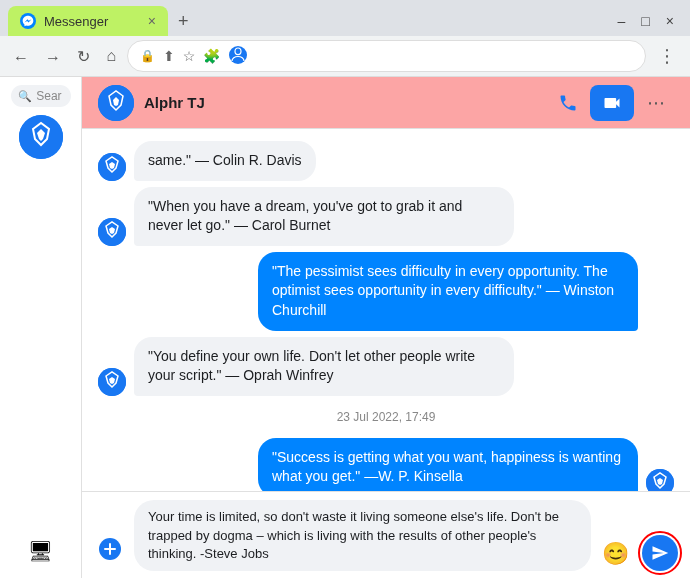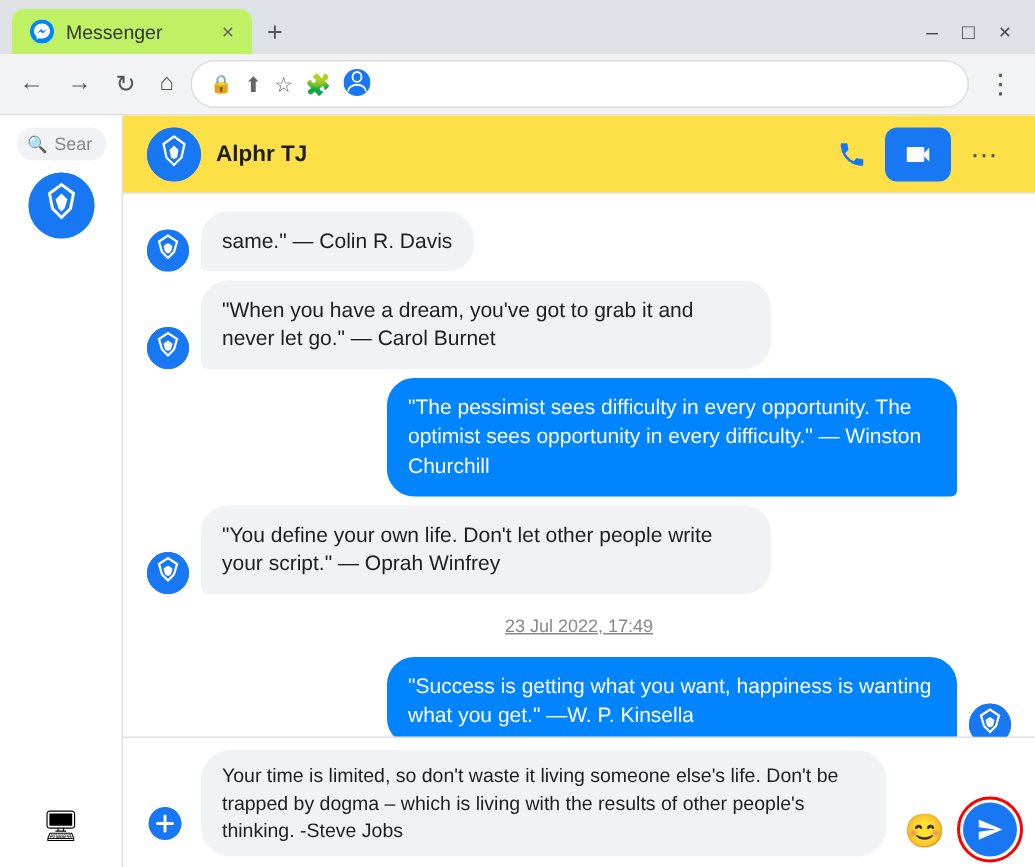--- a/index.html
+++ b/index.html
@@ -30,35 +30,35 @@
     .sidebar { width: 82px; background: #fff; border-right: 1px solid #e0e0e0; display: flex; flex-direction: column; align-items: center; padding: 8px 0; gap: 8px; }
     .search-box { width: 60px; display: flex; align-items: center; background: #f0f2f5; border-radius: 20px; padding: 4px 8px; gap: 4px; }
     .search-icon { font-size: 11px; color: #888; }
     .search-text { font-size: 12px; color: #888; text-align: right; }
     .sidebar-avatar { width: 44px; height: 44px; border-radius: 50%; background: #0a7cff; display: flex; align-items: center; justify-content: center; cursor: pointer; }
 
     
     .main-area { flex: 1; display: flex; flex-direction: column; background: #fff; }
 
     
-    .chat-header { display: flex; align-items: center; padding: 8px 16px; border-bottom: 1px solid #e0e0e0; height: 52px; background: #fde047; }
+    .chat-header { display: flex; align-items: center; padding: 8px 16px; border-bottom: 1px solid #e0e0e0; height: 52px; background: #fca5a5; }
     .header-avatar { width: 36px; height: 36px; border-radius: 50%; background: #1877f2; display: flex; align-items: center; justify-content: center; margin-right: 10px; }
     .header-name { font-size: 15px; font-weight: 600; color: #1c1e21; flex: 1; }
     .header-actions { display: flex; gap: 4px; align-items: center; }
     .header-btn { background: none; border: none; cursor: pointer; width: 36px; height: 36px; border-radius: 50%; display: flex; align-items: center; justify-content: center; font-size: 18px; }
     .phone-btn { color: #1877f2; font-size: 20px; }
     .video-btn { background: #1877f2 !important; color: #fff !important; border-radius: 8px !important; width: 44px !important; font-size: 18px !important; }
     .more-header-btn { color: #555; }
     .message-row { display: flex; align-items: flex-end; gap: 8px; }
     .message-row.sent { flex-direction: row-reverse; }
     .msg-avatar { width: 28px; height: 28px; border-radius: 50%; background: #1877f2; flex-shrink: 0; display: flex; align-items: center; justify-content: center; }
     .msg-bubble { max-width: 380px; padding: 10px 14px; border-radius: 18px; font-size: 14px; line-height: 1.4; }
     .msg-bubble.received { background: #f0f2f5; color: #1c1e21; border-bottom-left-radius: 4px; }
     .msg-bubble.sent { background: #0084ff; color: #fff; border-bottom-right-radius: 4px; }
-    .timestamp { text-align: center; font-size: 12px; color: #888; margin: 8px 0; text-decoration: underline; }
+    .timestamp { text-align: center; font-size: 12px; color: #888; margin: 8px 0; }
     .sent-avatar-placeholder { width: 28px; height: 28px; flex-shrink: 0; }
     .messages-wrapper { flex: 1; position: relative; overflow: hidden; }
 
     
     .input-area { display: flex; align-items: flex-end; padding: 8px 12px; border-top: 1px solid #e0e0e0; gap: 8px; min-height: 60px; background: #fff; }
     .input-left-btn { background: none; border: none; cursor: pointer; font-size: 22px; color: #1877f2; padding: 4px; }
     .message-input-box { flex: 1; background: #f0f2f5; border-radius: 20px; padding: 8px 14px; font-size: 14px; color: #1c1e21; line-height: 1.4; min-height: 36px; max-height: 80px; overflow-y: auto; resize: none; border: none; outline: none; }
     .emoji-btn { background: none; border: none; cursor: pointer; font-size: 22px; padding: 4px; }
     .send-btn { background: #1877f2; border: none; cursor: pointer; width: 36px; height: 36px; border-radius: 50%; display: flex; align-items: center; justify-content: center; color: #fff; font-size: 16px; outline: 3px solid red; outline-offset: 2px; }
 

